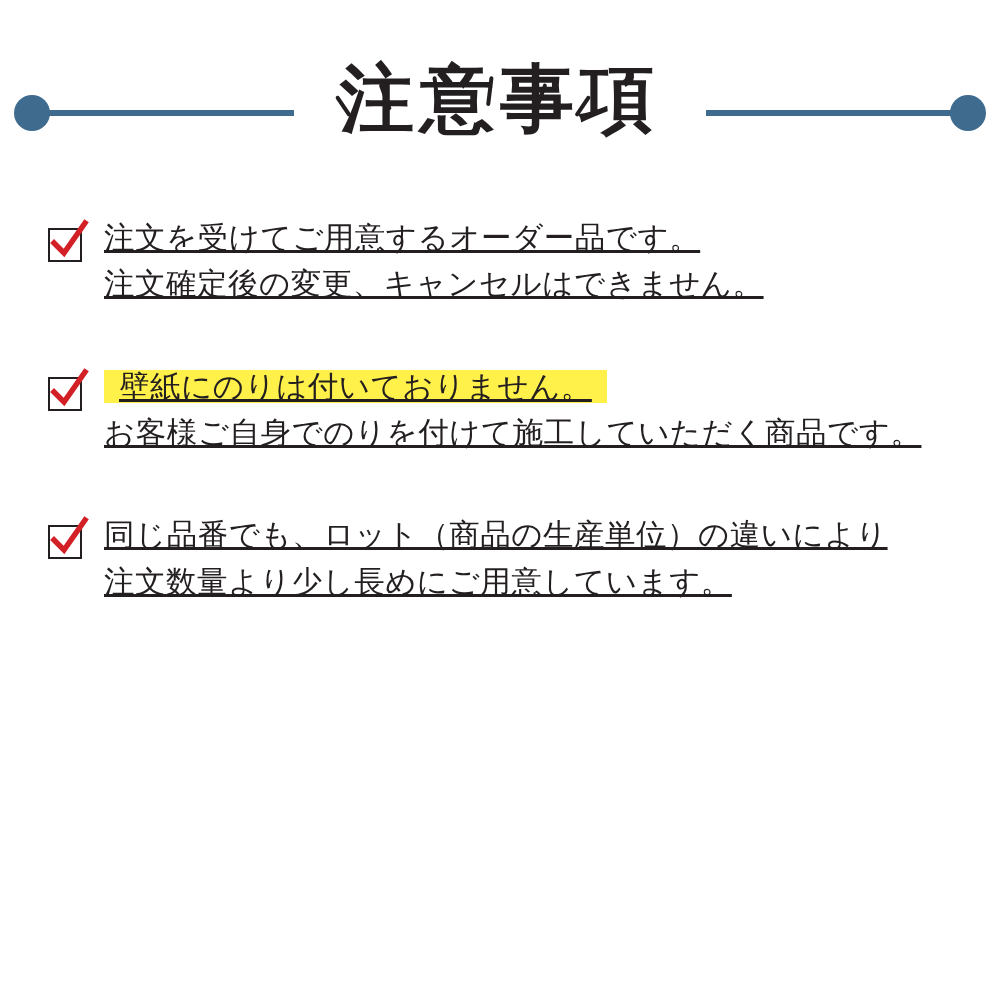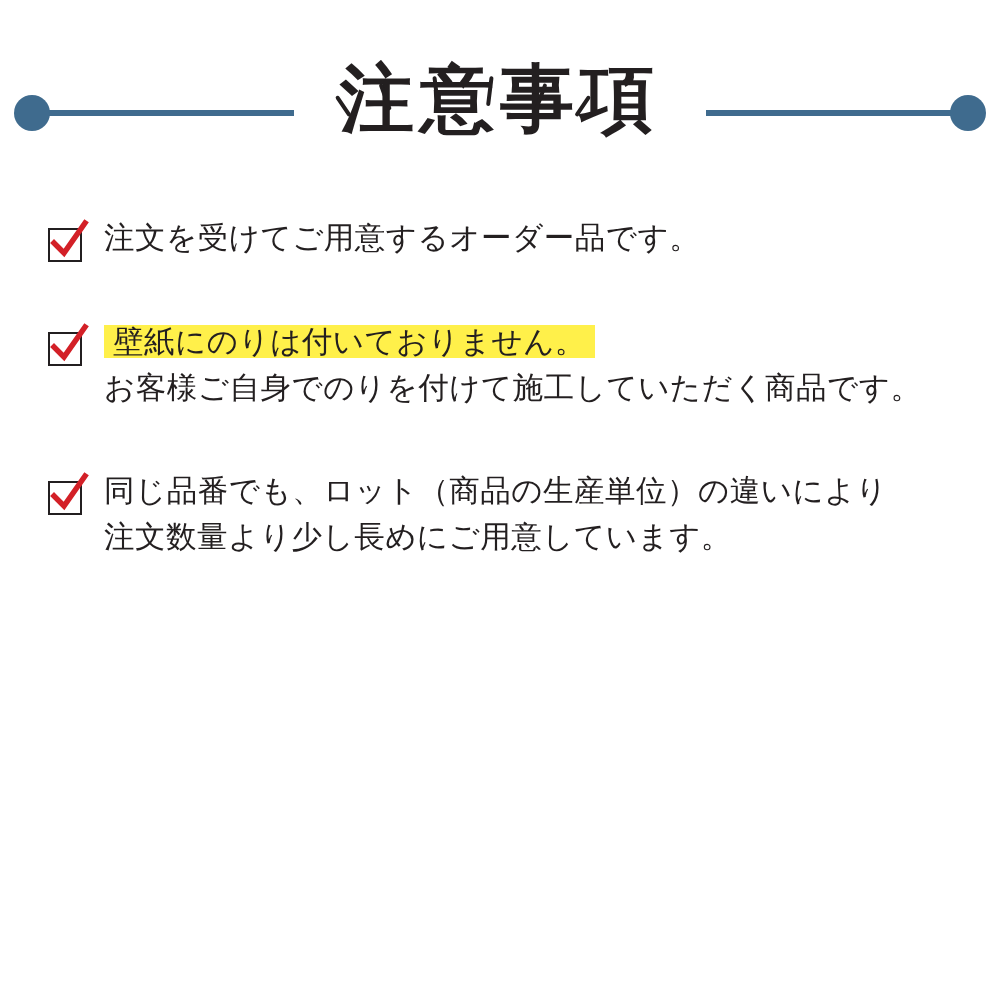--- a/index.html
+++ b/index.html
@@ -119,24 +119,25 @@
 
   .lines {
     flex: 1 1 auto;
   }
   .line {
     font-size: 30.5px;
     line-height: 1.52;
     letter-spacing: 0.5px;
     color: #231f20;
     white-space: nowrap;
+    text-decoration: underline;
   }
   .line .hl {
     background: linear-gradient(to top, #fff04a 0%, #fff04a 96%, transparent 96%);
-    padding: 0 9px;
+    padding: 0 15px;
     box-decoration-break: clone;
   }
 </style>
 </head>
 <body>
 
 <div class="header">
   <div class="header-rule"></div>
   <div class="header-dot left"></div>
   <div class="header-dot right"></div>
@@ -159,20 +160,21 @@
 <div class="notes" id="notes">
     <div class="note">
       <span class="check">
         <span class="box"></span>
         <svg viewBox="0 0 44 44">
           <path d="M9 24 L19 34 L40 4" fill="none" stroke="#d32027" stroke-width="5.5" stroke-linecap="square" stroke-linejoin="miter"></path>
         </svg>
       </span>
       <div class="lines">
         <div class="line"><span>注文を受けてご用意するオーダー品です。</span></div>
+        <div class="line"><span>注文確定後の変更、キャンセルはできません。</span></div>
       </div>
     </div>
     <div class="note">
       <span class="check">
         <span class="box"></span>
         <svg viewBox="0 0 44 44">
           <path d="M9 24 L19 34 L40 4" fill="none" stroke="#d32027" stroke-width="5.5" stroke-linecap="square" stroke-linejoin="miter"></path>
         </svg>
       </span>
       <div class="lines">

